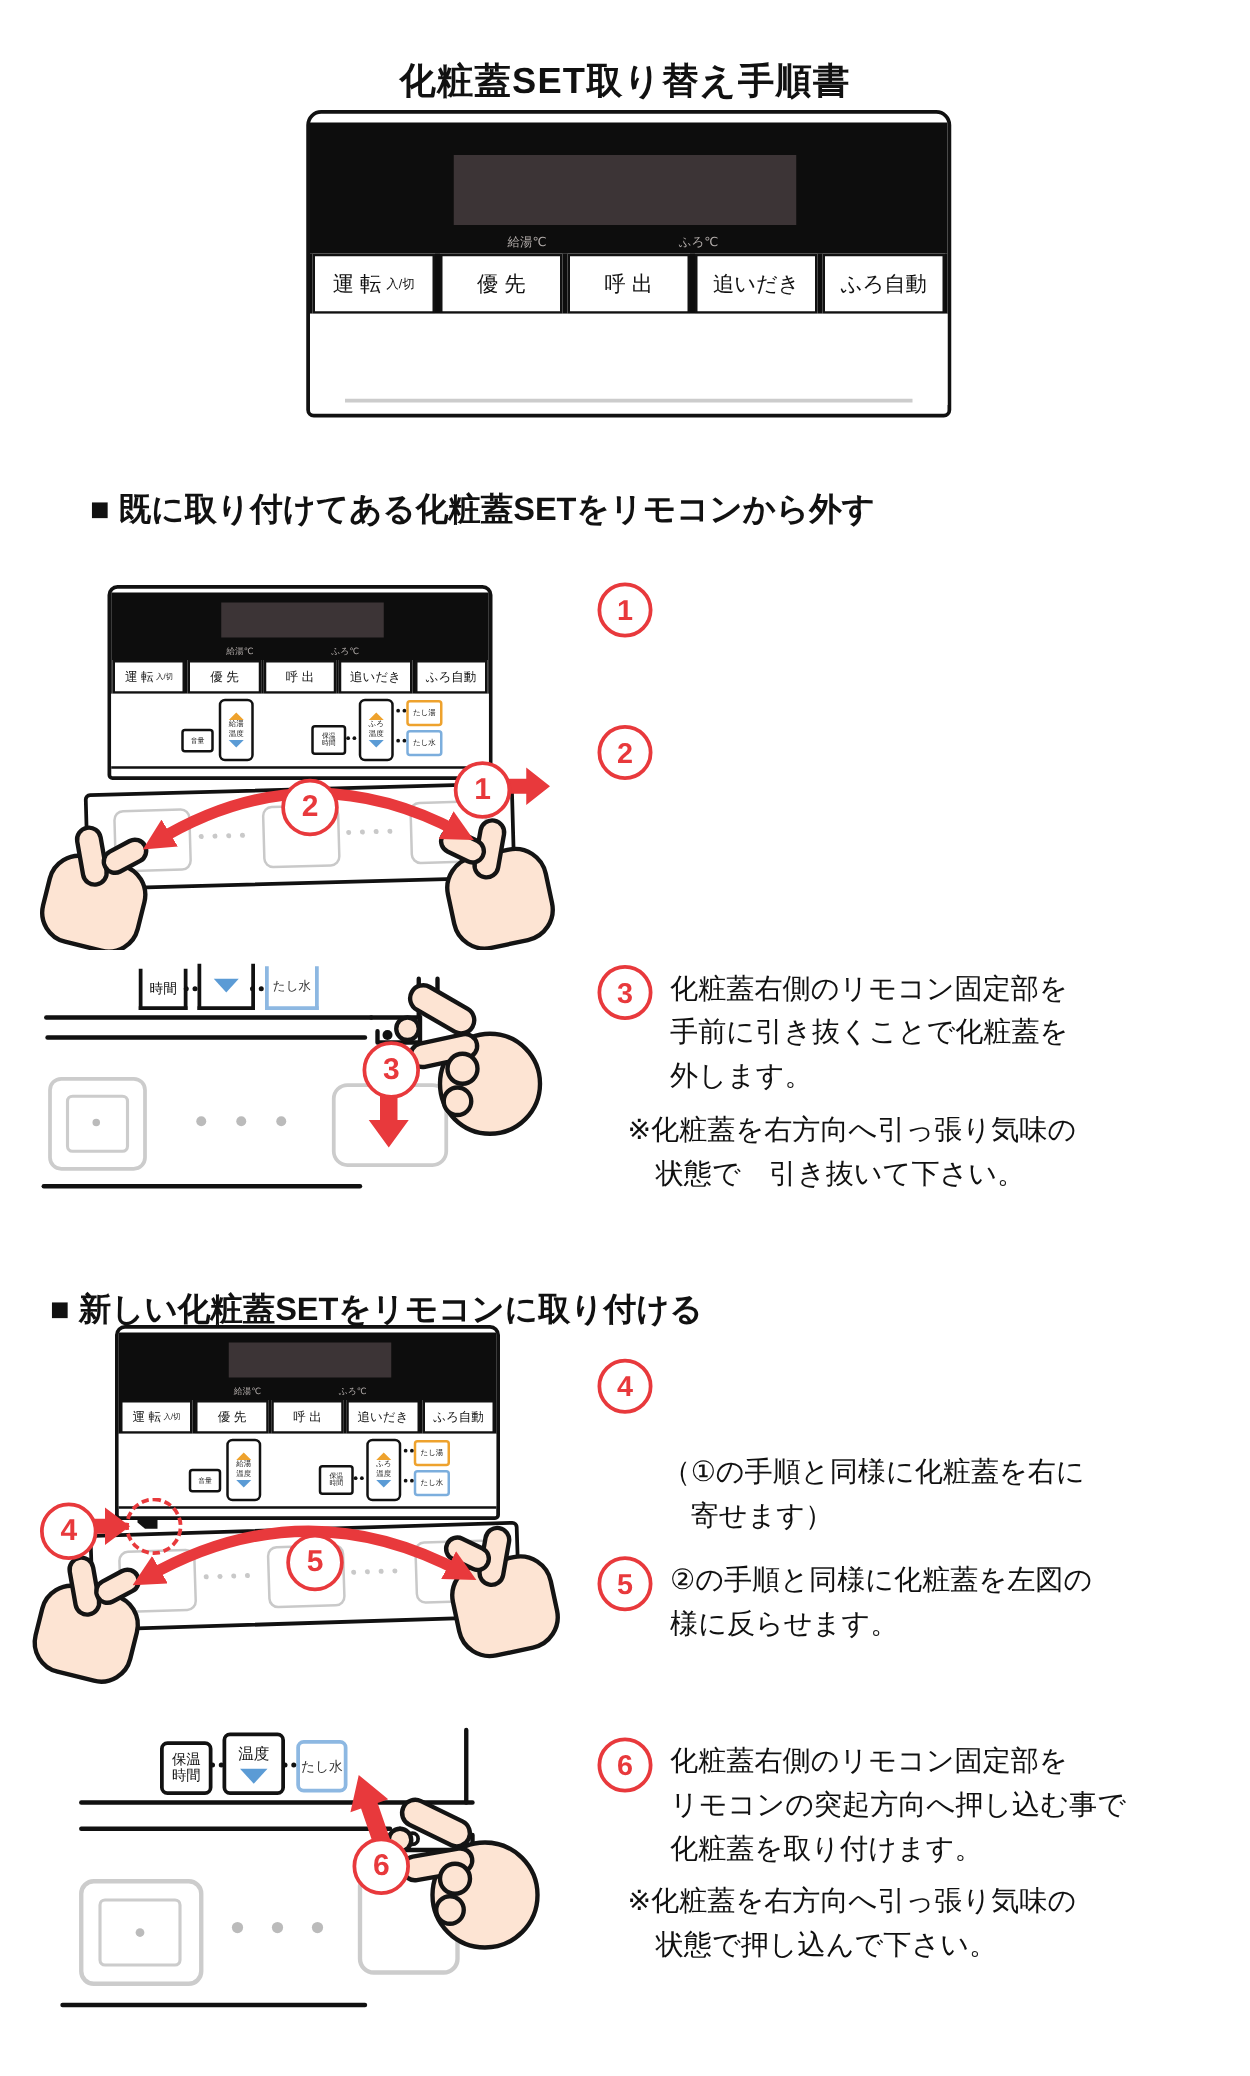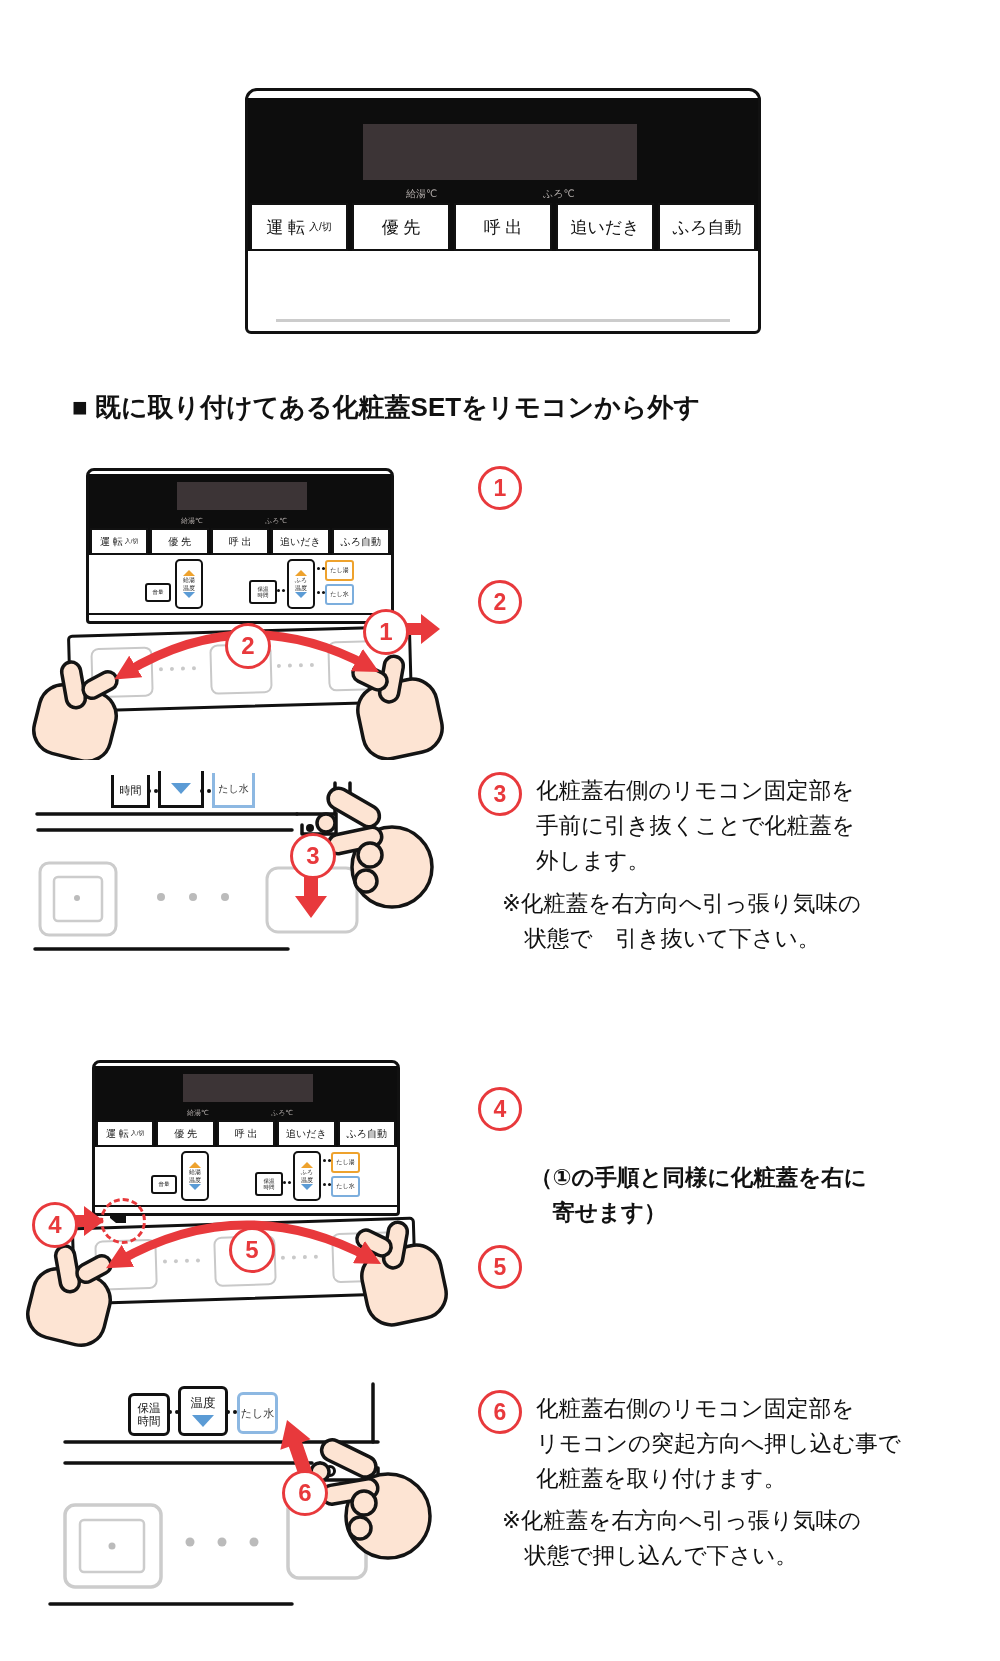--- a/index.html
+++ b/index.html
@@ -105,28 +105,29 @@
   .dashed-circle{position:absolute;left:80px;top:148px;width:40px;height:40px;border-radius:50%;
                  border:3px dashed #e8393c;z-index:5;}
   .step{position:absolute;display:flex;gap:14px;align-items:flex-start;}
   .stepnum{flex:none;width:38px;height:38px;border-radius:50%;border:3px solid #e8393c;background:#fff;
            color:#e8393c;font-size:23px;font-weight:bold;display:flex;align-items:center;justify-content:center;}
   .steptext{font-size:22.5px;line-height:35px;white-space:pre-line;padding-top:1px;}
   .note{position:absolute;font-size:22.5px;line-height:35px;white-space:pre-line;}
   .step.s1{left:478px;top:466px;} .step.s2{left:478px;top:580px;}
   .note.n2{left:502px;top:656px;} .step.s3{left:478px;top:772px;}
   .note.n3{left:502px;top:886px;} .step.s4{left:478px;top:1087px;}
-  .note.n4{left:530px;top:1160px;font-weight:bold;} .step.s5{left:478px;top:1245px;}
+  .note.n4{left:530px;top:1160px;} .step.s5{left:478px;top:1245px;}
   .step.s6{left:478px;top:1390px;} .note.n6{left:502px;top:1503px;}
 </style>
 </head>
 <body>
 
 <div class="page">
 
+  <h1 class="title">化粧蓋SET取り替え手順書</h1>
 
   <div class="remote-main">
     <div class="rm-head">
       <div class="rm-display"></div>
       <span class="rm-label kyuto">給湯℃</span>
       <span class="rm-label furo">ふろ℃</span>
     </div>
     <div class="rm-btnrow">
       <div class="rm-btn">
           <span class="main">運 転</span>
@@ -267,20 +268,21 @@
         <circle cx="340" cy="120" r="12"></circle>
         <circle cx="336" cy="146" r="11"></circle>
         <circle cx="296" cy="88" r="9"></circle>
       </g>
       <path d="M281,183 L265,161 L274,161 L274,138 L288,138 L288,161 L297,161 Z" fill="#e8393c"></path>
       <path d="M5,214 H258" class="blk"></path>
     </svg>
     <div class="marker" style="left:260px;top:98px;">3</div>
   </div>
 
+  <h2 class="section s2">■ 新しい化粧蓋SETをリモコンに取り付ける</h2>
 
   <div class="figure fig3">
     <div class="mini-remote" style="left:72px;top:10px;">
       <div class="mm-head">
         <div class="mm-display"></div>
         <span class="mm-label kyuto">給湯℃</span>
         <span class="mm-label furo">ふろ℃</span>
       </div>
       <div class="mm-btnrow">
         <div class="mm-btn">
@@ -408,20 +410,22 @@
   </div>
   <div class="note n3">※化粧蓋を右方向へ引っ張り気味の
 　状態で　引き抜いて下さい。</div>
   <div class="step s4">
     <div class="stepnum">4</div>
   </div>
   <div class="note n4">（①の手順と同様に化粧蓋を右に
 　寄せます）</div>
   <div class="step s5">
     <div class="stepnum">5</div>
+    <div class="steptext">②の手順と同様に化粧蓋を左図の
+様に反らせます。</div>
   </div>
   <div class="step s6">
     <div class="stepnum">6</div>
     <div class="steptext">化粧蓋右側のリモコン固定部を
 リモコンの突起方向へ押し込む事で
 化粧蓋を取り付けます。</div>
   </div>
   <div class="note n6">※化粧蓋を右方向へ引っ張り気味の
 　状態で押し込んで下さい。</div>
 

